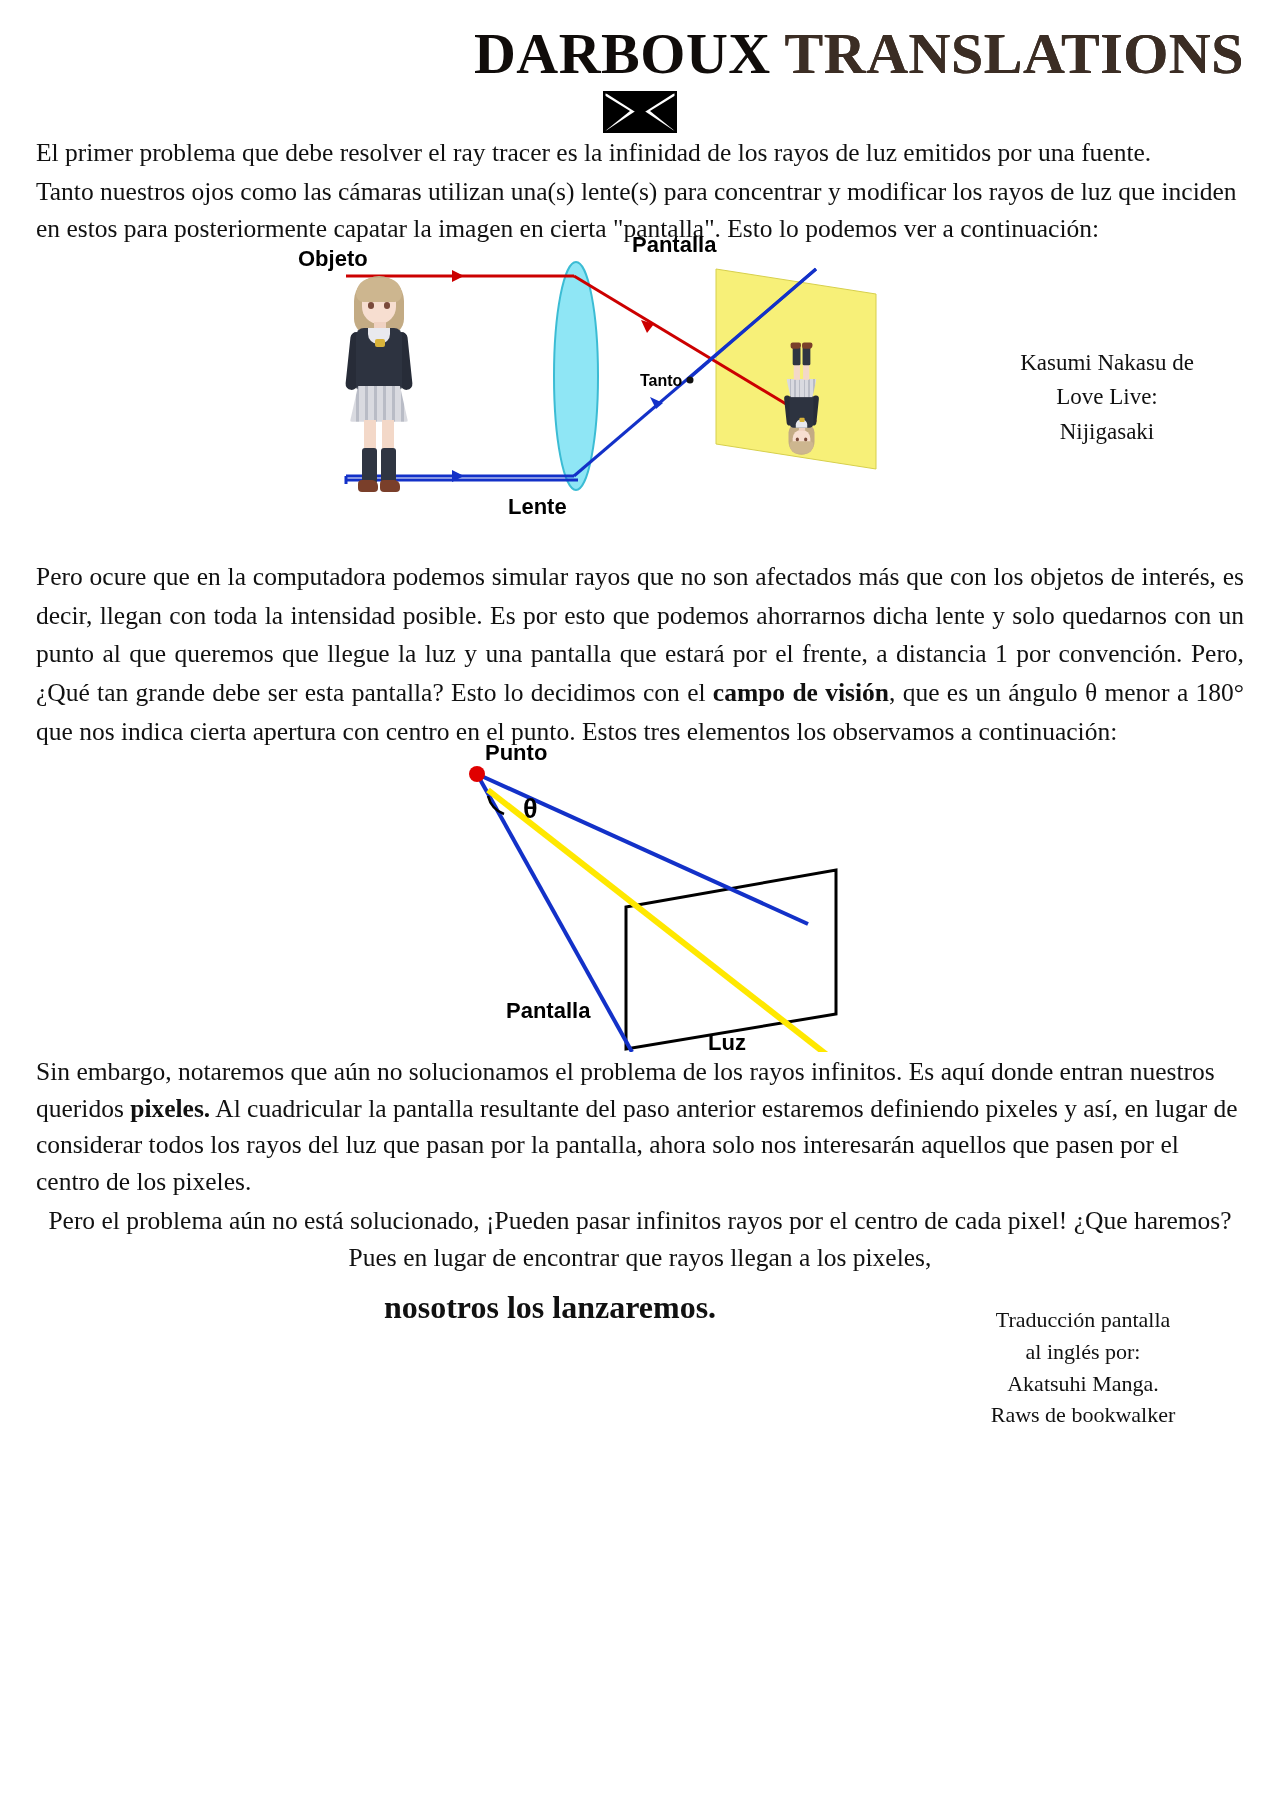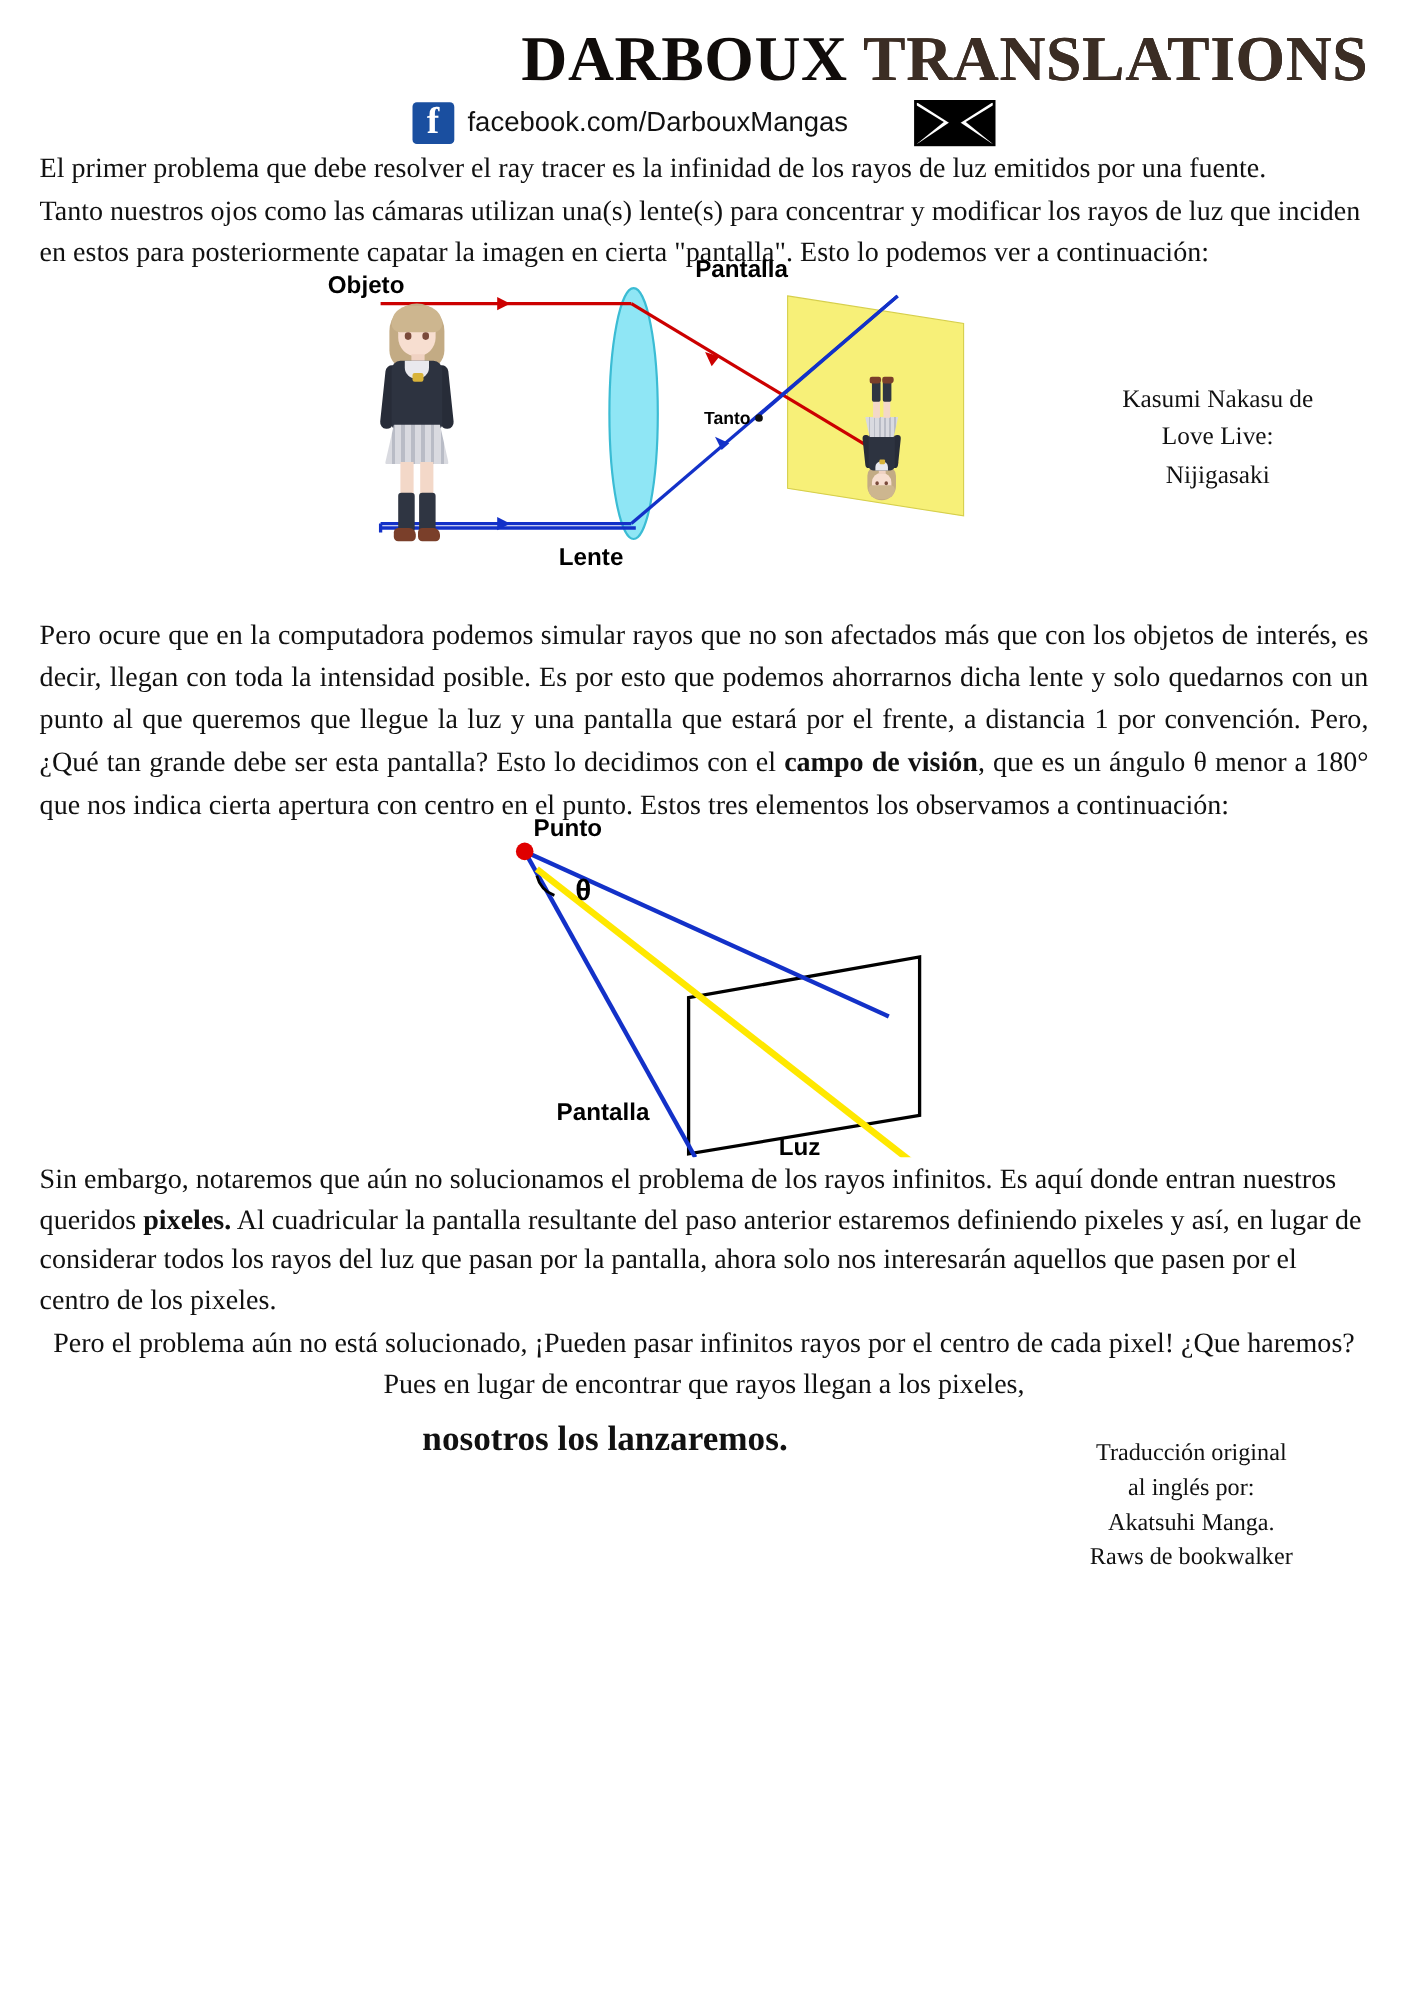--- a/index.html
+++ b/index.html
@@ -199,24 +199,20 @@
 
 <div class="page">
 
   <div class="site-title">
     <span class="w1">DARBOUX</span>
     <span class="w2">TRANSLATIONS</span>
   </div>
 
   <div class="contact-row">
     <div class="contact-item">
-      <span class="fb-icon"></span>
-      <span class="label">facebook.com/DarbouxMangas</span>
-    </div>
-    <div class="contact-item">
       <span class="mail-icon">
         <svg width="74" height="42" viewBox="0 0 74 42">
           <rect x="1" y="1" width="72" height="40" fill="#ffffff" stroke="#000000" stroke-width="3"></rect>
           <path d="M1,1 L37,24 L73,1" fill="#000000"></path>
           <path d="M1,41 L27,20 L1,4 Z" fill="#000000"></path>
           <path d="M73,41 L47,20 L73,4 Z" fill="#000000"></path>
           <path d="M1,41 L37,17 L73,41 Z" fill="#000000"></path>
         </svg>
       </span>
     </div>
@@ -331,20 +327,20 @@
 
   <p class="body">
     <span>Sin embargo, notaremos que aún no solucionamos el problema de los rayos infinitos. Es aquí donde entran nuestros queridos </span><span class="b">pixeles.</span><span> Al cuadricular la pantalla resultante del paso anterior estaremos definiendo pixeles y así, en lugar de considerar todos los rayos del luz que pasan por la pantalla, ahora solo nos interesarán aquellos que pasen por el centro de los pixeles.</span>
   </p>
 
   <p class="center">Pero el problema aún no está solucionado, ¡Pueden pasar infinitos rayos por el centro de cada pixel! ¿Que haremos? Pues en lugar de encontrar que rayos llegan a los pixeles,</p>
 
   <div class="footer-row">
     <div class="big-center" style="margin-left:-180px;">nosotros los lanzaremos.</div>
     <div class="credit">
-      <div>Traducción original</div>
+      <div>Traducción pantalla</div>
       <div>al inglés por:</div>
       <div>Akatsuhi Manga.</div>
       <div>Raws de bookwalker</div>
     </div>
   </div>
 
 </div>
 
 </body></html>

